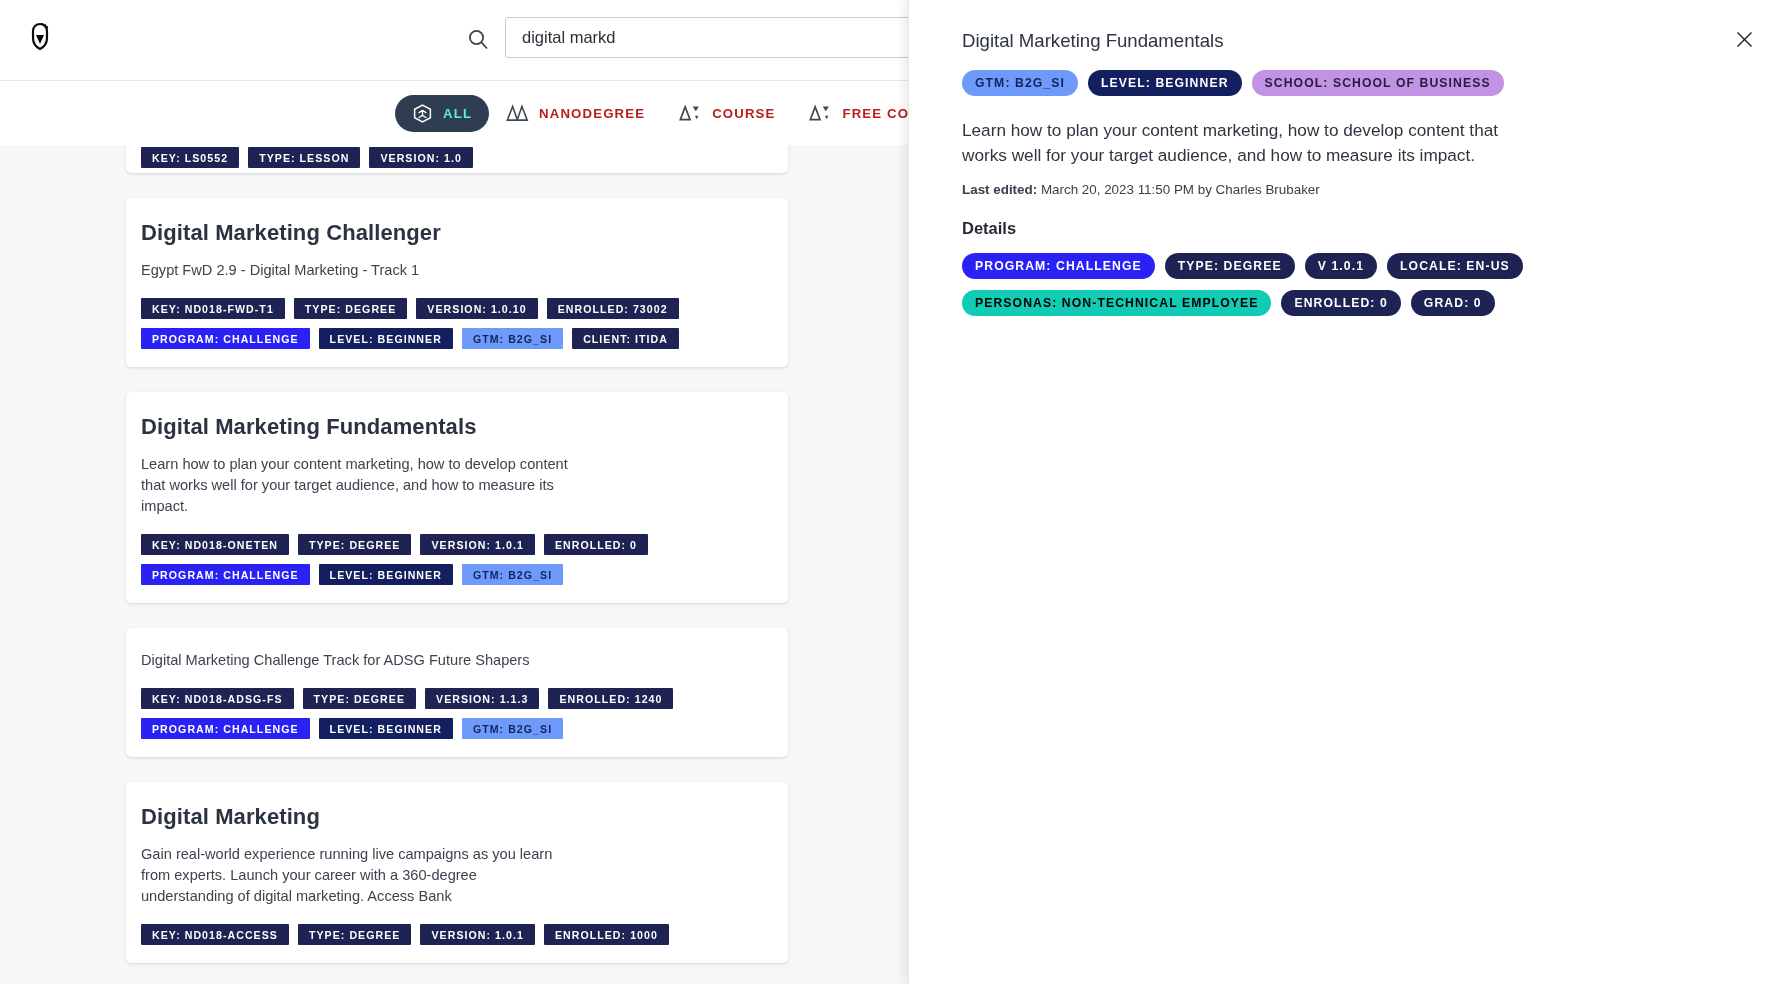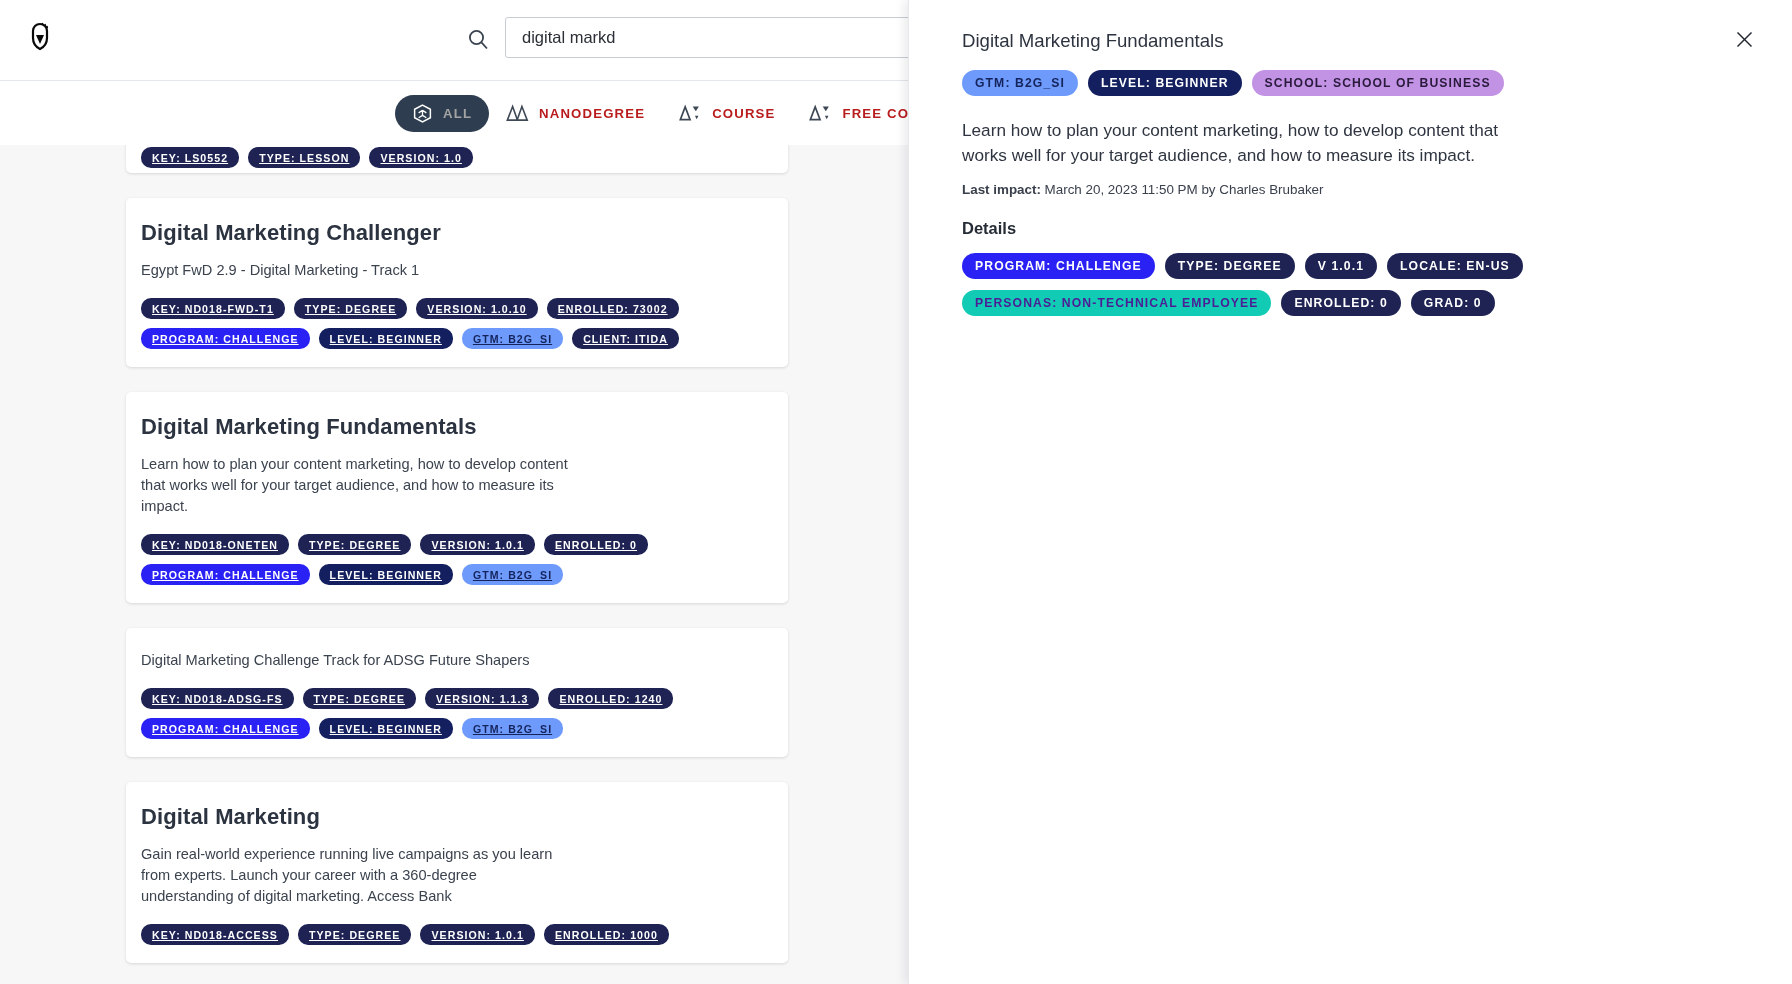--- a/index.html
+++ b/index.html
@@ -51,21 +51,21 @@
     display: flex; align-items: center; gap: 0px;
     margin-left: 395px;
   }
   .filter-chip {
     display: flex; align-items: center; gap: 10px;
     height: 37px; padding: 0 17px;
     border-radius: 19px;
     cursor: pointer;
     color: #b91c1c;
   }
-  .filter-chip.active { background: #2e3d4f; color: #a3a3a3; }
+  .filter-chip.active { background: #2e3d4f; color: #5eead4; }
   .filter-chip .fl {
     font-size: 13.2px; letter-spacing: 1.15px; font-weight: 600;
     text-transform: uppercase; white-space: nowrap;
   }
   .filter-chip svg { display: block; }
 
   
   .results {
     position: absolute; top: 145px; left: 0;
     width: 1082px; height: 839px;
@@ -88,32 +88,31 @@
   }
   .card-desc {
     font-size: 14.6px; color: #3b434f; line-height: 21px;
     margin: 0 0 17px 0; max-width: 430px;
   }
   .tagrow { display: flex; flex-wrap: wrap; gap: 9px; margin-bottom: 9px; }
   .tagrow:last-child { margin-bottom: 0; }
   .tag {
     display: inline-flex; align-items: center;
     height: 21px; padding: 0 11px;
-    border-radius: 10px;
+    border-radius: 1px;
     font-size: 10.6px; font-weight: 700;
     letter-spacing: 1.05px; text-transform: uppercase;
     white-space: nowrap;
-    text-decoration: underline;
   }
   .t-dark   { background: #1e2354; color: #ffffff; }
   .t-blue   { background: #2a22f5; color: #ffffff; }
   .t-lblue  { background: #6e9bfb; color: #14235c; }
   .t-navy   { background: #131f5e; color: #ffffff; }
   .t-purple { background: #c292e4; color: #2a1b3d; }
-  .t-teal   { background: #12cbb4; color: #4c1d95; }
+  .t-teal   { background: #12cbb4; color: #000000; }
 
   
   .card.clipped {
     padding-top: 0; margin-top: -44px;
     height: 72px; overflow: hidden;
   }
   .card.clipped .card-inner { padding-top: 46px; }
 
   
   .panel {
@@ -328,21 +327,21 @@
 
       <div class="panel-tagrow" id="panel-header-tags">
           <span class="panel-tag t-lblue">GTM: B2G_SI</span>
           <span class="panel-tag t-navy">LEVEL: BEGINNER</span>
           <span class="panel-tag t-purple">SCHOOL: SCHOOL OF BUSINESS</span>
         </div>
 
       <p class="panel-desc">Learn how to plan your content marketing, how to develop content that works well for your target audience, and how to measure its impact.</p>
 
       <p class="panel-meta">
-        <b>Last impact:</b>
+        <b>Last edited:</b>
         <span>March 20, 2023 11:50 PM by Charles Brubaker</span>
       </p>
 
       <h3 class="panel-section-title">Details</h3>
 
       <div id="panel-details">
           <div class="panel-details-row">
             <span class="panel-tag t-blue">PROGRAM: CHALLENGE</span>
             <span class="panel-tag t-dark">TYPE: DEGREE</span>
             <span class="panel-tag t-dark">V 1.0.1</span>

